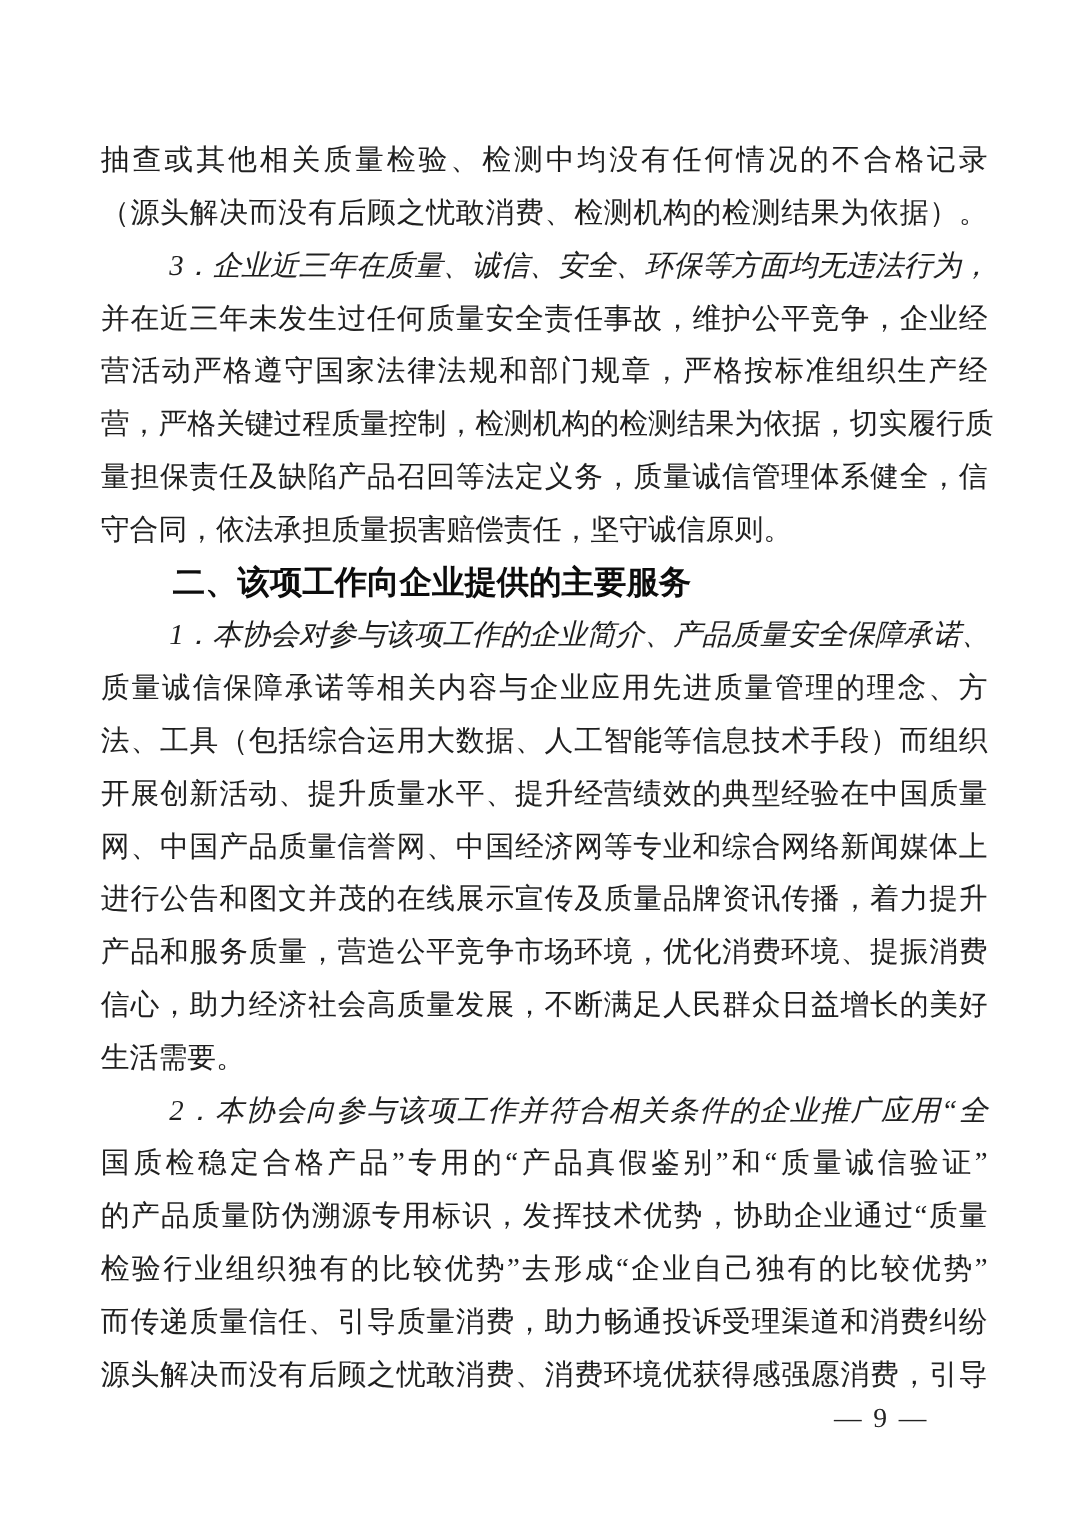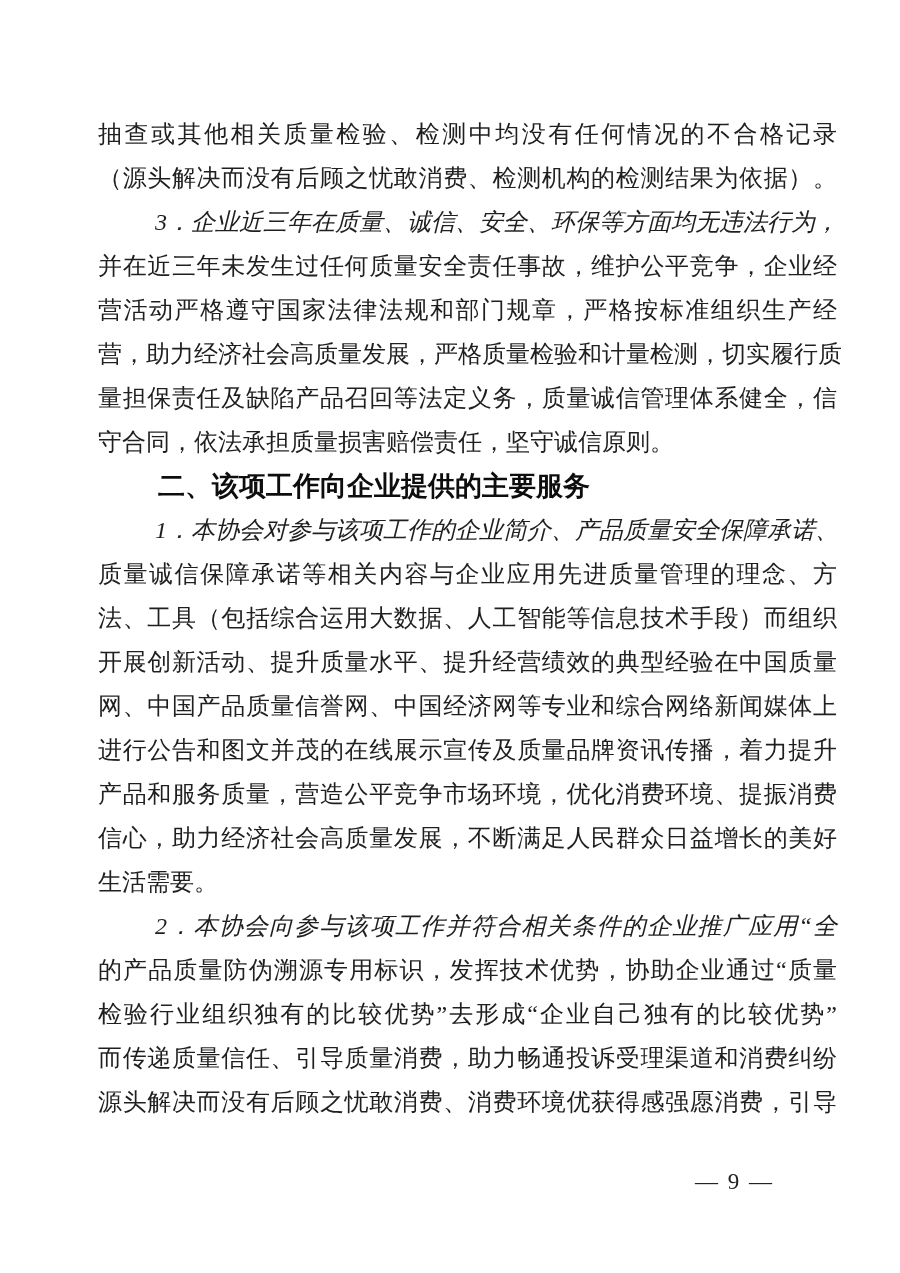--- a/index.html
+++ b/index.html
@@ -10,21 +10,21 @@
   .page {
     position: relative;
     width: 900px;
     height: 1273px;
     background: #ffffff;
     overflow: hidden;
     font-family: "Liberation Serif", "DejaVu Serif", serif;
   }
   .text-block {
     position: absolute;
-    left: 98px;
+    left: 84px;
     top: 112px;
     width: 739px;
   }
   .line {
     margin: 0;
     height: 44px;
     line-height: 44px;
     font-size: 24px;
     color: #1f1f1f;
     text-align: justify;
@@ -70,34 +70,35 @@
 </head>
 <body>
 
 <div class="page">
   <main class="text-block">
     <p class="line">抽查或其他相关质量检验、检测中均没有任何情况的不合格记录</p>
     <p class="line">（源头解决而没有后顾之忧敢消费、检测机构的检测结果为依据）。</p>
     <p class="line indent">3．企业近三年在质量、诚信、安全、环保等方面均无违法行为，</p>
     <p class="line">并在近三年未发生过任何质量安全责任事故，维护公平竞争，企业经</p>
     <p class="line">营活动严格遵守国家法律法规和部门规章，严格按标准组织生产经</p>
-    <p class="line">营，助力经济社会高质量发展，严格质量检验和计量检测，切实履行质</p>
+    <p class="line">营，严格关键过程质量控制，检测机构的检测结果为依据，切实履行质</p>
     <p class="line">量担保责任及缺陷产品召回等法定义务，质量诚信管理体系健全，信</p>
     <p class="line para-end">守合同，依法承担质量损害赔偿责任，坚守诚信原则。</p>
     <p class="line heading">二、该项工作向企业提供的主要服务</p>
     <p class="line indent">1．本协会对参与该项工作的企业简介、产品质量安全保障承诺、</p>
     <p class="line">质量诚信保障承诺等相关内容与企业应用先进质量管理的理念、方</p>
     <p class="line">法、工具（包括综合运用大数据、人工智能等信息技术手段）而组织</p>
     <p class="line">开展创新活动、提升质量水平、提升经营绩效的典型经验在中国质量</p>
     <p class="line">网、中国产品质量信誉网、中国经济网等专业和综合网络新闻媒体上</p>
     <p class="line">进行公告和图文并茂的在线展示宣传及质量品牌资讯传播，着力提升</p>
     <p class="line">产品和服务质量，营造公平竞争市场环境，优化消费环境、提振消费</p>
     <p class="line">信心，助力经济社会高质量发展，不断满足人民群众日益增长的美好</p>
     <p class="line para-end">生活需要。</p>
     <p class="line indent">2．本协会向参与该项工作并符合相关条件的企业推广应用“全</p>
+    <p class="line">国质检稳定合格产品”专用的“产品真假鉴别”和“质量诚信验证”</p>
     <p class="line">的产品质量防伪溯源专用标识，发挥技术优势，协助企业通过“质量</p>
     <p class="line">检验行业组织独有的比较优势”去形成“企业自己独有的比较优势”</p>
     <p class="line">而传递质量信任、引导质量消费，助力畅通投诉受理渠道和消费纠纷</p>
     <p class="line">源头解决而没有后顾之忧敢消费、消费环境优获得感强愿消费，引导</p>
   </main>
   <footer class="footer">
     <span class="page-number">— 9 —</span>
   </footer>
 </div>
 

